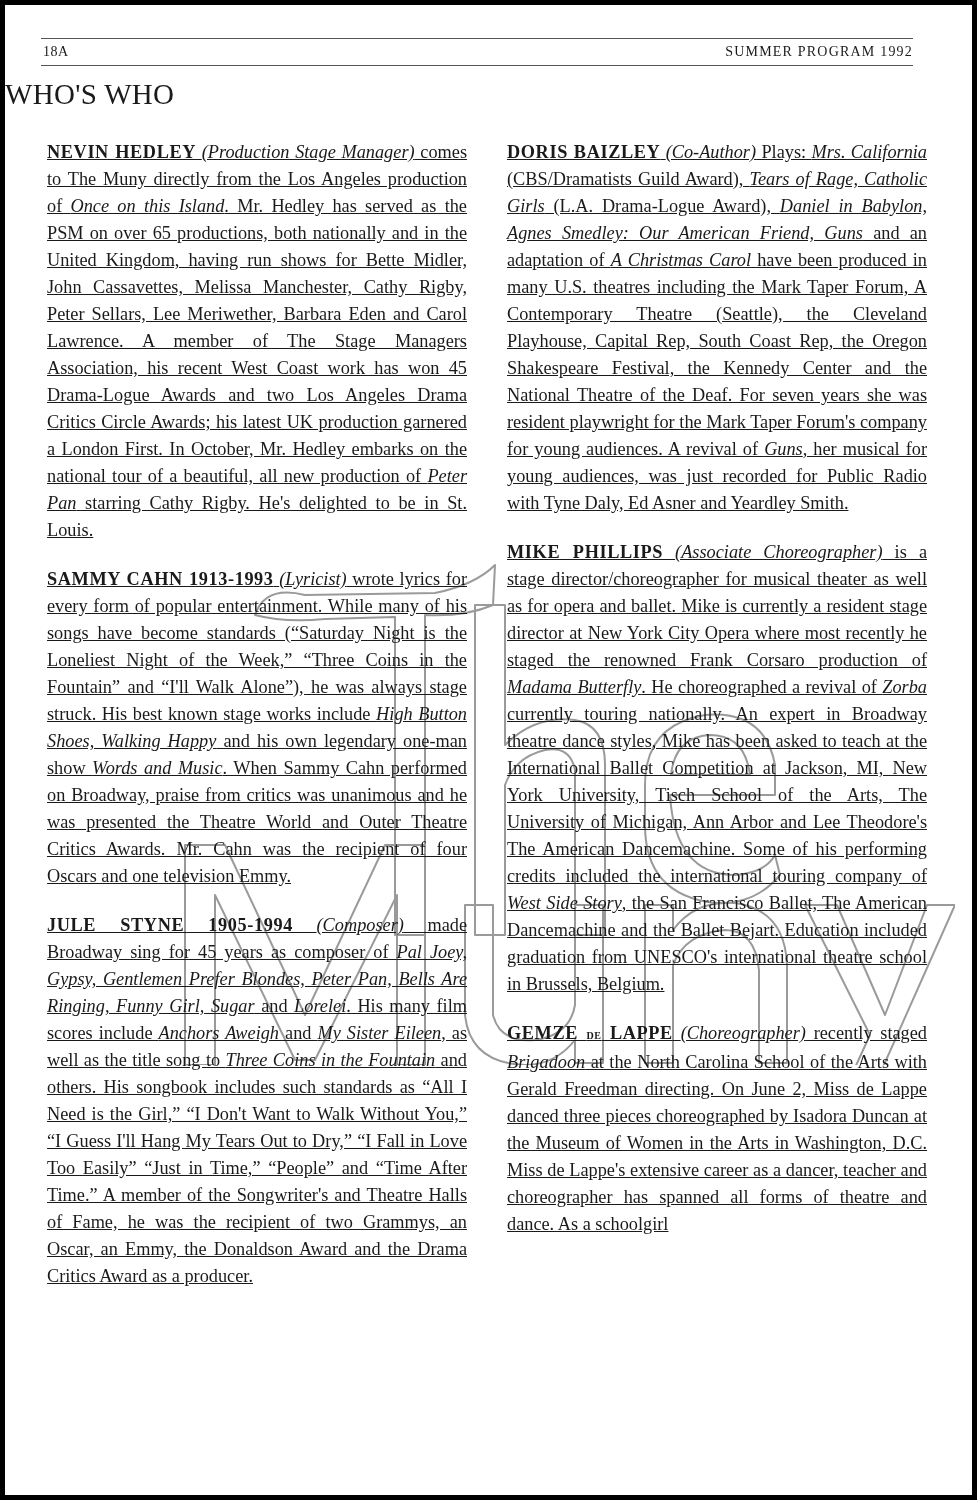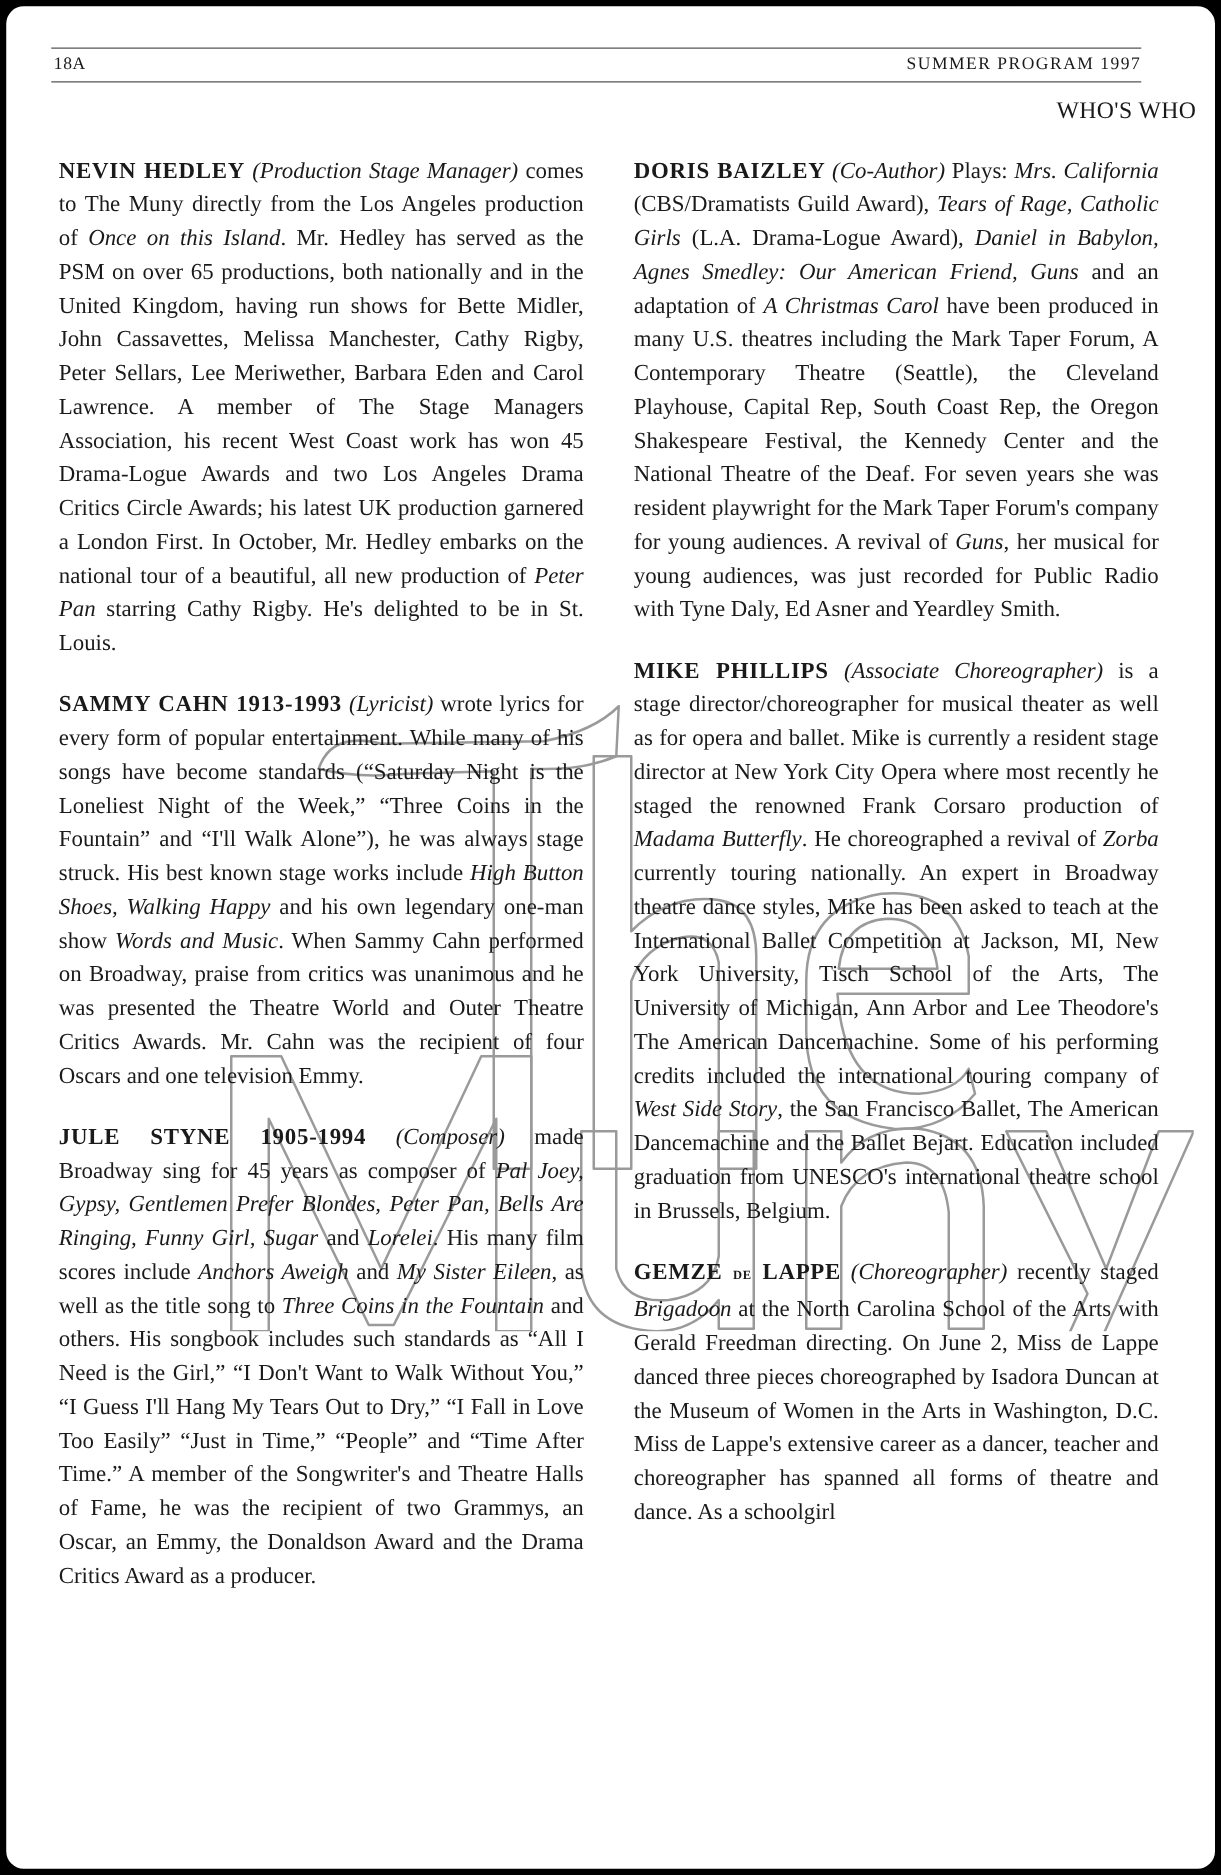--- a/index.html
+++ b/index.html
@@ -10,83 +10,83 @@
       overflow: hidden;
       font-family: "Liberation Serif", "DejaVu Serif", serif;
       color: #1a1a1a;
     }
     .page {
       position: absolute;
       left: 5px; top: 5px;
       width: 967px; height: 1490px;
       background: #fff;
       overflow: hidden;
-      border-radius: 14px;
     }
     .running-head {
       position: absolute;
       left: 36px; top: 33px;
       width: 872px; height: 26px;
       border-top: 1.5px solid #555;
       border-bottom: 1.5px solid #555;
     }
     .running-head .folio {
       position: absolute; left: 2px; top: 5px;
       font-size: 14px; letter-spacing: 0.5px;
     }
     .running-head .pubtitle {
       position: absolute; right: 0; top: 5px;
       font-size: 14px; letter-spacing: 1.2px;
     }
     .page-title {
       position: absolute;
       left: 0; width: 952px; top: 73px;
-      text-align: right;
-      font-size: 19px;
+      text-align: left;
+      font-size: 29px;
       letter-spacing: 0.3px;
       font-family: "Liberation Serif", serif;
     }
     .watermark {
       position: absolute;
       left: 170px; top: 540px;
       width: 780px; height: 520px;
       pointer-events: none;
       z-index: 0;
     }
     .col {
       position: absolute;
       top: 118px;
       width: 420px;
       z-index: 1;
     }
     .col.left { left: 42px; }
     .col.right { left: 502px; }
     .bio {
-      margin: 0 0 22px 0;
+      margin: 16px 0 22px 0;
       font-size: 18.3px;
       line-height: 27px;
       text-align: justify;
       hyphens: manual;
+      text-decoration: underline;
     }
     .bio .name {
       font-weight: bold;
       letter-spacing: 0.6px;
     }
     .bio .name .sc { font-size: 10px; letter-spacing: 0.6px; }
     .bio .role { font-style: italic; }
     .bio i { font-style: italic; }
   </style>
 </head>
 <body>
 
 <div class="page">
 
   <div class="running-head">
     <span class="folio">18A</span>
-    <span class="pubtitle">SUMMER PROGRAM 1997</span>
+    <span class="pubtitle">SUMMER PROGRAM 1992</span>
   </div>
 
   <div class="page-title">WHO'S WHO</div>
 
   <svg class="watermark" viewBox="0 0 780 520" fill="none" stroke="#9a9a9a" stroke-width="2" stroke-linejoin="round">
 
     <path d="M80 70 Q 90 40 130 50 L 260 48 Q 300 40 320 20 L 318 60 Q 290 72 250 70 L 250 390 L 220 390 L 220 72 L 150 74 Q 110 78 80 70 Z"></path>
     <path d="M300 60 L 330 60 L 330 200 Q 360 170 400 175 Q 430 180 430 220 L 430 390 L 400 390 L 400 225 Q 395 200 370 205 Q 340 212 330 240 L 330 390 L 300 390 Z"></path>
     <path d="M470 240 Q 470 180 530 170 Q 590 165 600 220 L 600 250 L 495 250 Q 500 330 560 330 Q 590 328 600 310 L 605 330 Q 580 360 540 358 Q 470 350 470 280 Z M 496 230 L 575 230 Q 570 190 535 190 Q 500 192 496 230 Z"></path>
 

